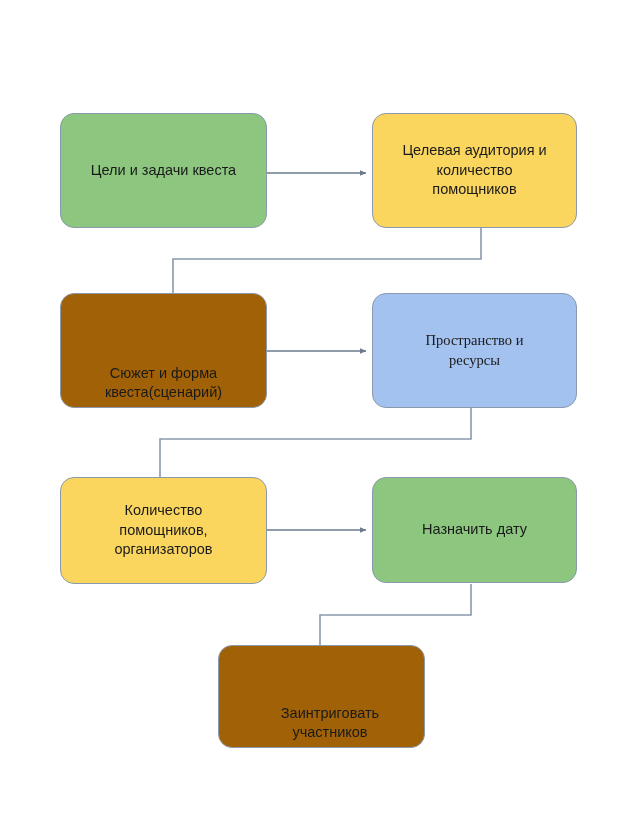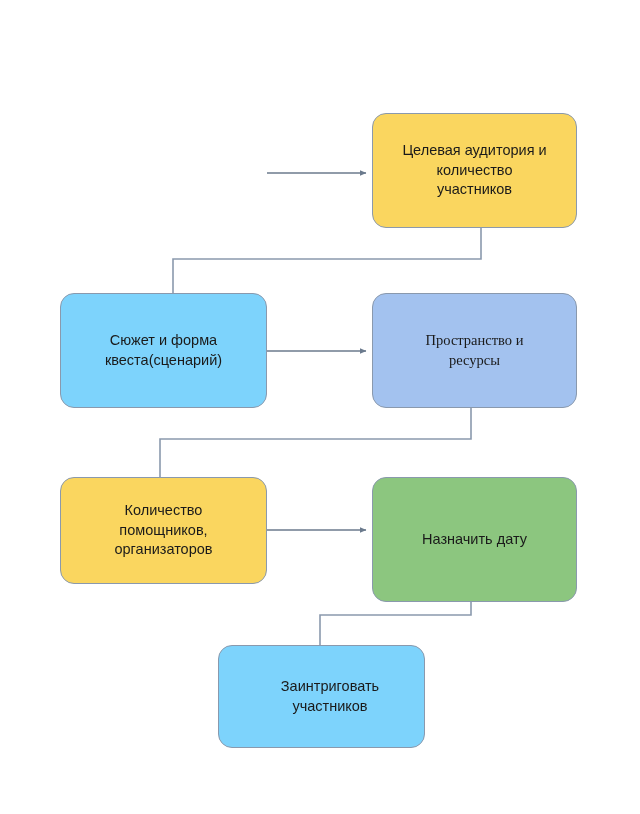--- a/index.html
+++ b/index.html
@@ -42,21 +42,21 @@
     line-height: 1.35;
     padding: 4px 12px;
     box-shadow: 0 0 0 0 rgba(0,0,0,0);
   }
   .node .node-label {
     display: block;
     white-space: pre-line;
   }
   .n-green  { background: #8cc67f; }
   .n-yellow { background: #fad65f; }
-  .n-red    { background: #7dd3fc; }
+  .n-red    { background: #a16207; align-items: flex-end; }
   .n-blue   { background: #a3c2ef; font-family: Liberation Serif, serif; }
 </style>
 </head>
 <body>
 
 <div id="canvas">
 
   <svg id="connectors" viewBox="0 0 640 814" width="640" height="814" xmlns="http://www.w3.org/2000/svg">
     <defs>
       <marker id="arrowhead" markerWidth="7" markerHeight="7" refX="6.2" refY="3.2" orient="auto" markerUnits="userSpaceOnUse">
@@ -70,44 +70,47 @@
 
     <path d="M 267 351 L 366 351" fill="none" stroke="#6b7a8d" stroke-width="1.6" marker-end="url(#arrowhead)"></path>
 
     <path d="M 471 408 L 471 439 L 160 439 L 160 477" fill="none" stroke="#8a99ad" stroke-width="1.6" stroke-linejoin="miter"></path>
 
     <path d="M 267 530 L 366 530" fill="none" stroke="#6b7a8d" stroke-width="1.6" marker-end="url(#arrowhead)"></path>
 
     <path d="M 471 584 L 471 615 L 320 615 L 320 645" fill="none" stroke="#8a99ad" stroke-width="1.6" stroke-linejoin="miter"></path>
   </svg>
 
+  <div class="node n-green" style="left:60px; top:113px; width:207px; height:115px;">
+    <span class="node-label">Цели и задачи квеста</span>
+  </div>
 
   <div class="node n-yellow" style="left:372px; top:113px; width:205px; height:115px;">
     <span class="node-label">Целевая аудитория и
 количество
-участников</span>
+помощников</span>
   </div>
 
   <div class="node n-red" style="left:60px; top:293px; width:207px; height:115px;">
     <span class="node-label">Сюжет и форма
 квеста(сценарий)</span>
   </div>
 
   <div class="node n-blue" style="left:372px; top:293px; width:205px; height:115px;">
     <span class="node-label">Пространство и
 ресурсы</span>
   </div>
 
   <div class="node n-yellow" style="left:60px; top:477px; width:207px; height:107px;">
     <span class="node-label">Количество
 помощников,
 организаторов</span>
   </div>
 
-  <div class="node n-green" style="left:372px; top:477px; width:205px; height:125px;">
+  <div class="node n-green" style="left:372px; top:477px; width:205px; height:106px;">
     <span class="node-label">Назначить дату</span>
   </div>
 
   <div class="node n-red" style="left:218px; top:645px; width:207px; height:103px;padding-left:29px;">
     <span class="node-label">Заинтриговать
 участников</span>
   </div>
 
 </div>
 

